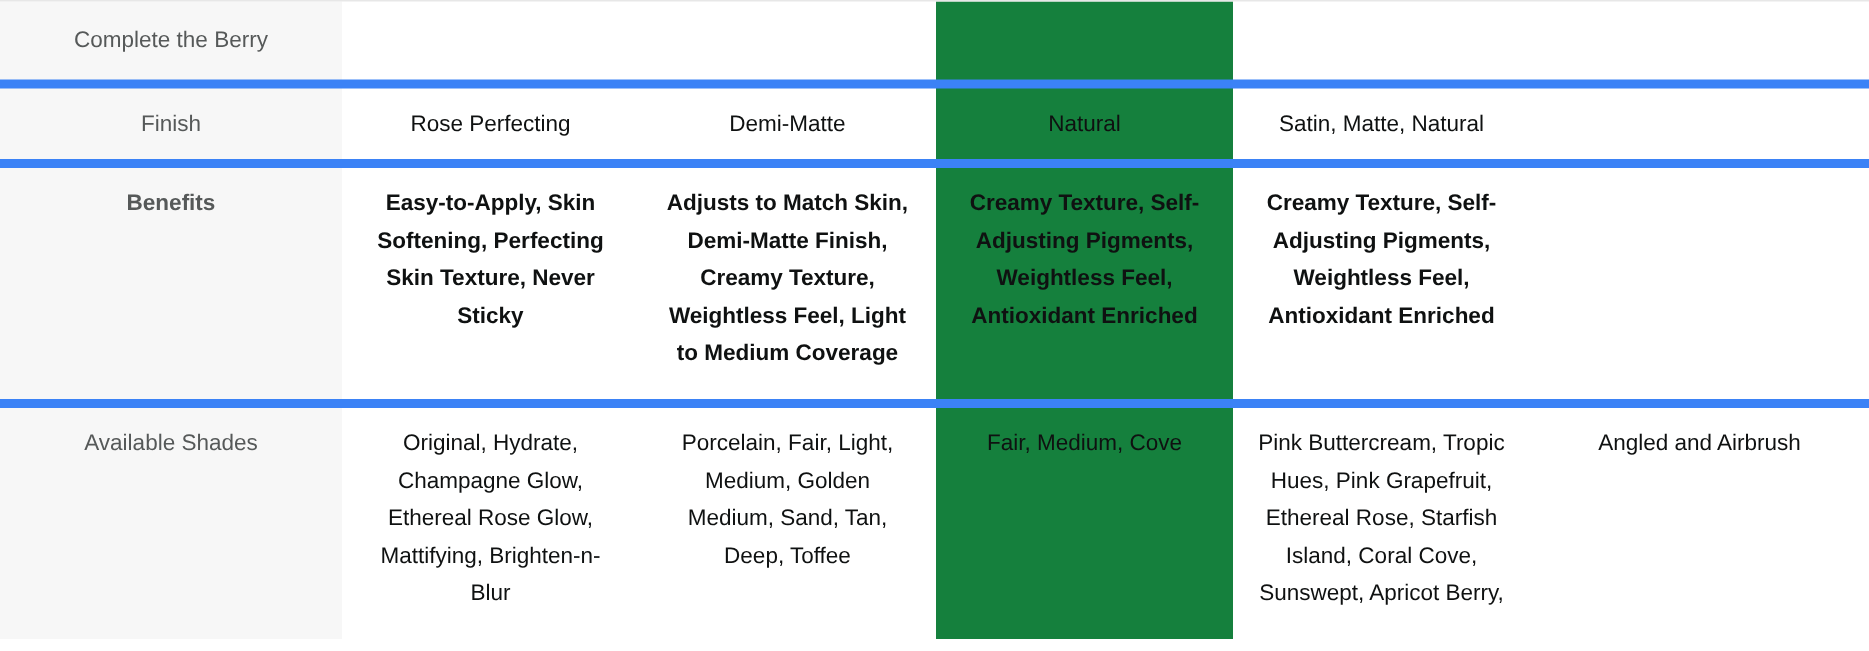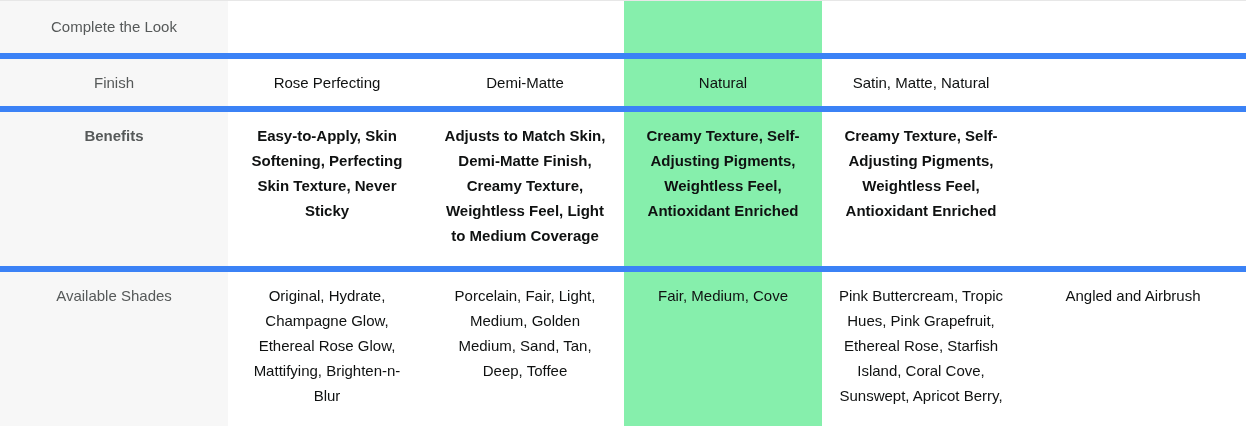--- a/index.html
+++ b/index.html
@@ -52,21 +52,21 @@
   }
   td.cell {
     text-align: center;
     color: #0F1111;
     border-right: 1px solid #e7e7e7;
   }
   td.cell.last-col {
     border-right: 0;
   }
   td.cell.highlight {
-    background: #86efac;
+    background: #15803d;
     text-align: center;
   }
   td.cell.plain-left {
     border-right: 0;
     margin-left: 46px;
   }
   .row-complete th.row-label,
   .row-complete td.cell {
     padding-top: 13px;
     padding-bottom: 13px;
@@ -99,21 +99,21 @@
     <colgroup>
       <col class="c-label">
       <col class="c-col">
       <col class="c-col">
       <col class="c-col">
       <col class="c-col">
       <col class="c-last">
     </colgroup>
     <tbody>
       <tr class="row-complete">
-        <th class="row-label">Complete the Look</th>
+        <th class="row-label">Complete the Berry</th>
         <td class="cell"></td>
         <td class="cell"></td>
         <td class="cell highlight"></td>
         <td class="cell plain-left"></td>
         <td class="cell last-col"></td>
       </tr>
       <tr class="row-finish">
         <th class="row-label">Finish</th>
         <td class="cell">Rose Perfecting</td>
         <td class="cell">Demi-Matte</td>

